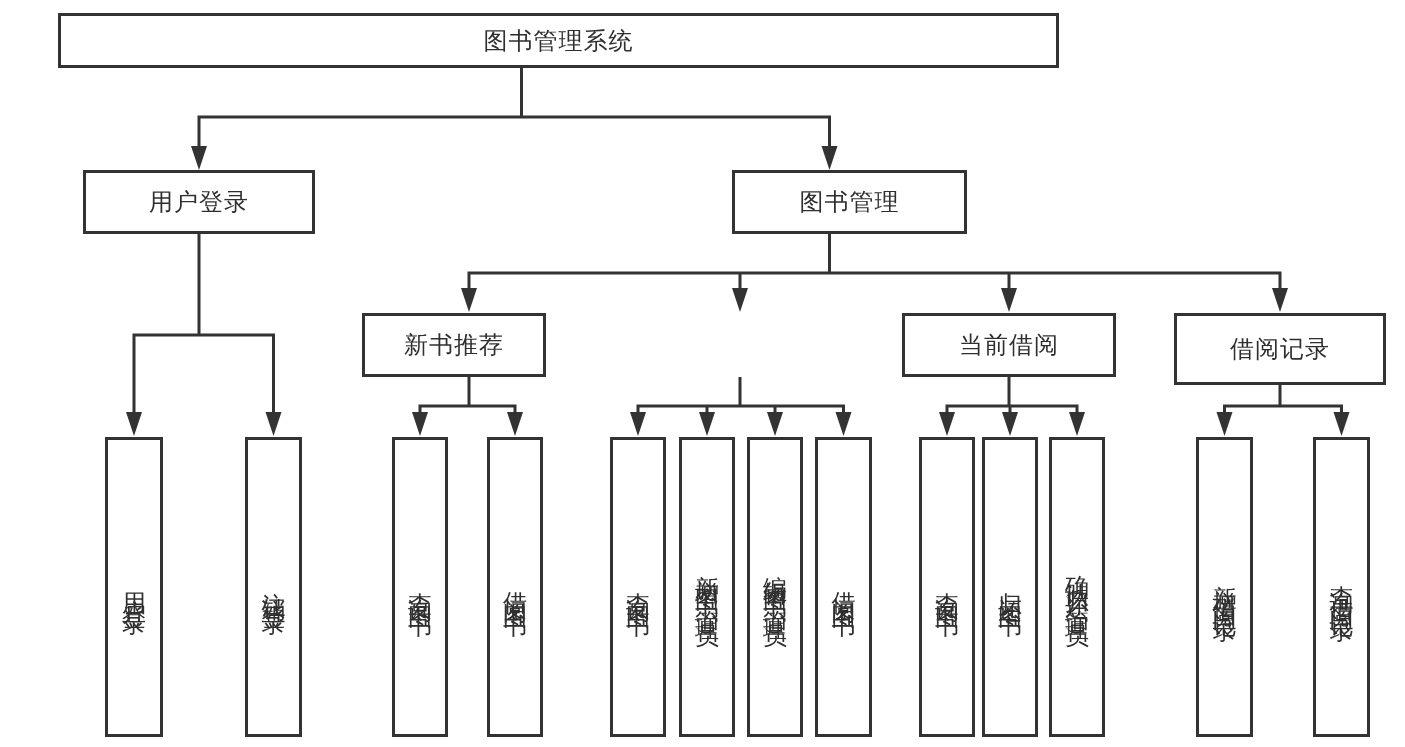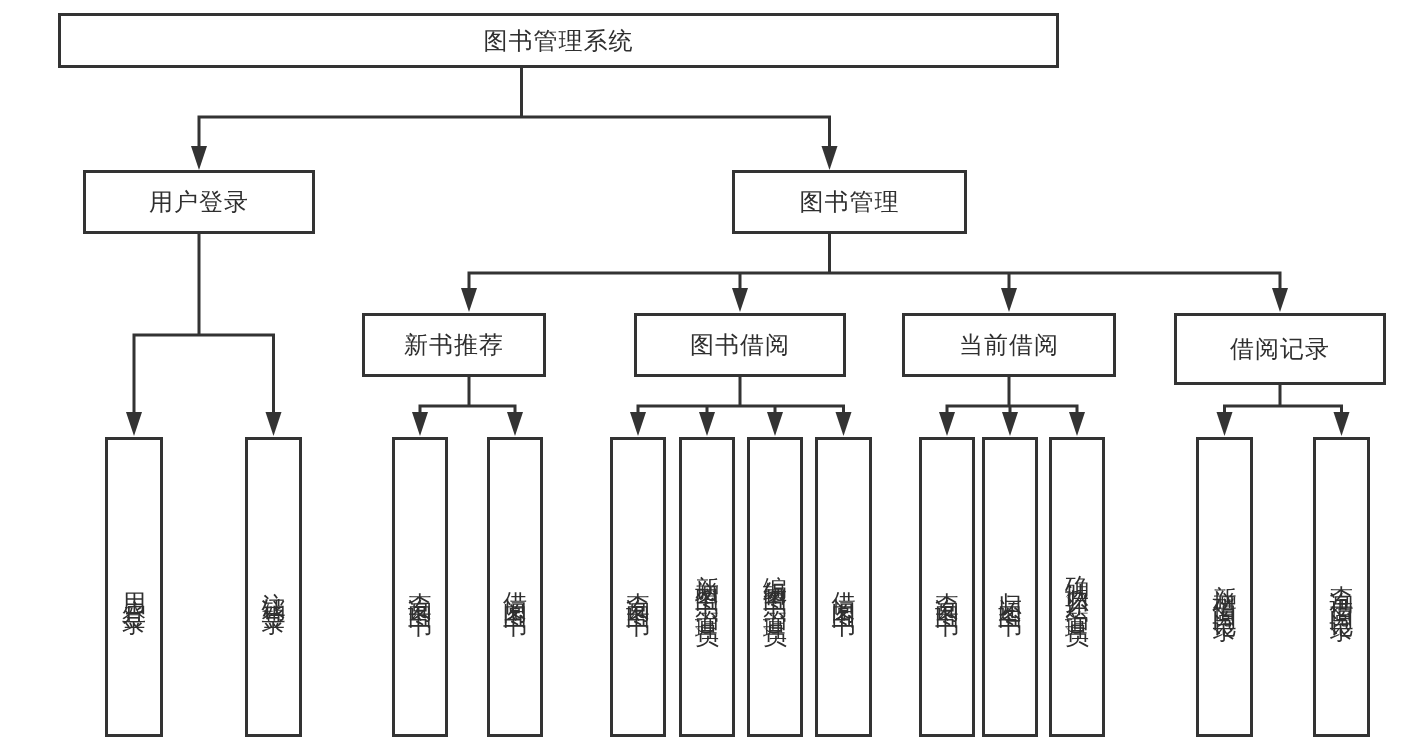--- a/index.html
+++ b/index.html
@@ -91,21 +91,20 @@
       <path d="M1341.5 436 L1333.5 412 L1349.5 412 Z"></path>
     </g>
   </svg>
 
   <div class="node h-label" style="left:21px; top:13px; width:1001px; height:55px;margin-left:37px;">图书管理系统</div>
 
   <div class="node h-label" style="left:83px; top:170px; width:232px; height:64px;">用户登录</div>
   <div class="node h-label" style="left:712px; top:170px; width:235px; height:64px;margin-left:20px;">图书管理</div>
 
   <div class="node h-label" style="left:362px; top:313px; width:184px; height:64px;">新书推荐</div>
-  <div class="node h-label" style="left:634px; top:313px; width:212px; height:64px;">图书借阅</div>
   <div class="node h-label" style="left:902px; top:313px; width:214px; height:64px;">当前借阅</div>
   <div class="node h-label" style="left:1174px; top:313px; width:212px; height:72px;">借阅记录</div>
 
   <div class="node leaf" style="left:105px; top:437px; width:58px; height:300px;">
     <span class="v-text">用户登录</span>
   </div>
   <div class="node leaf" style="left:245px; top:437px; width:57px; height:300px;">
     <span class="v-text">注销登录</span>
   </div>
 

